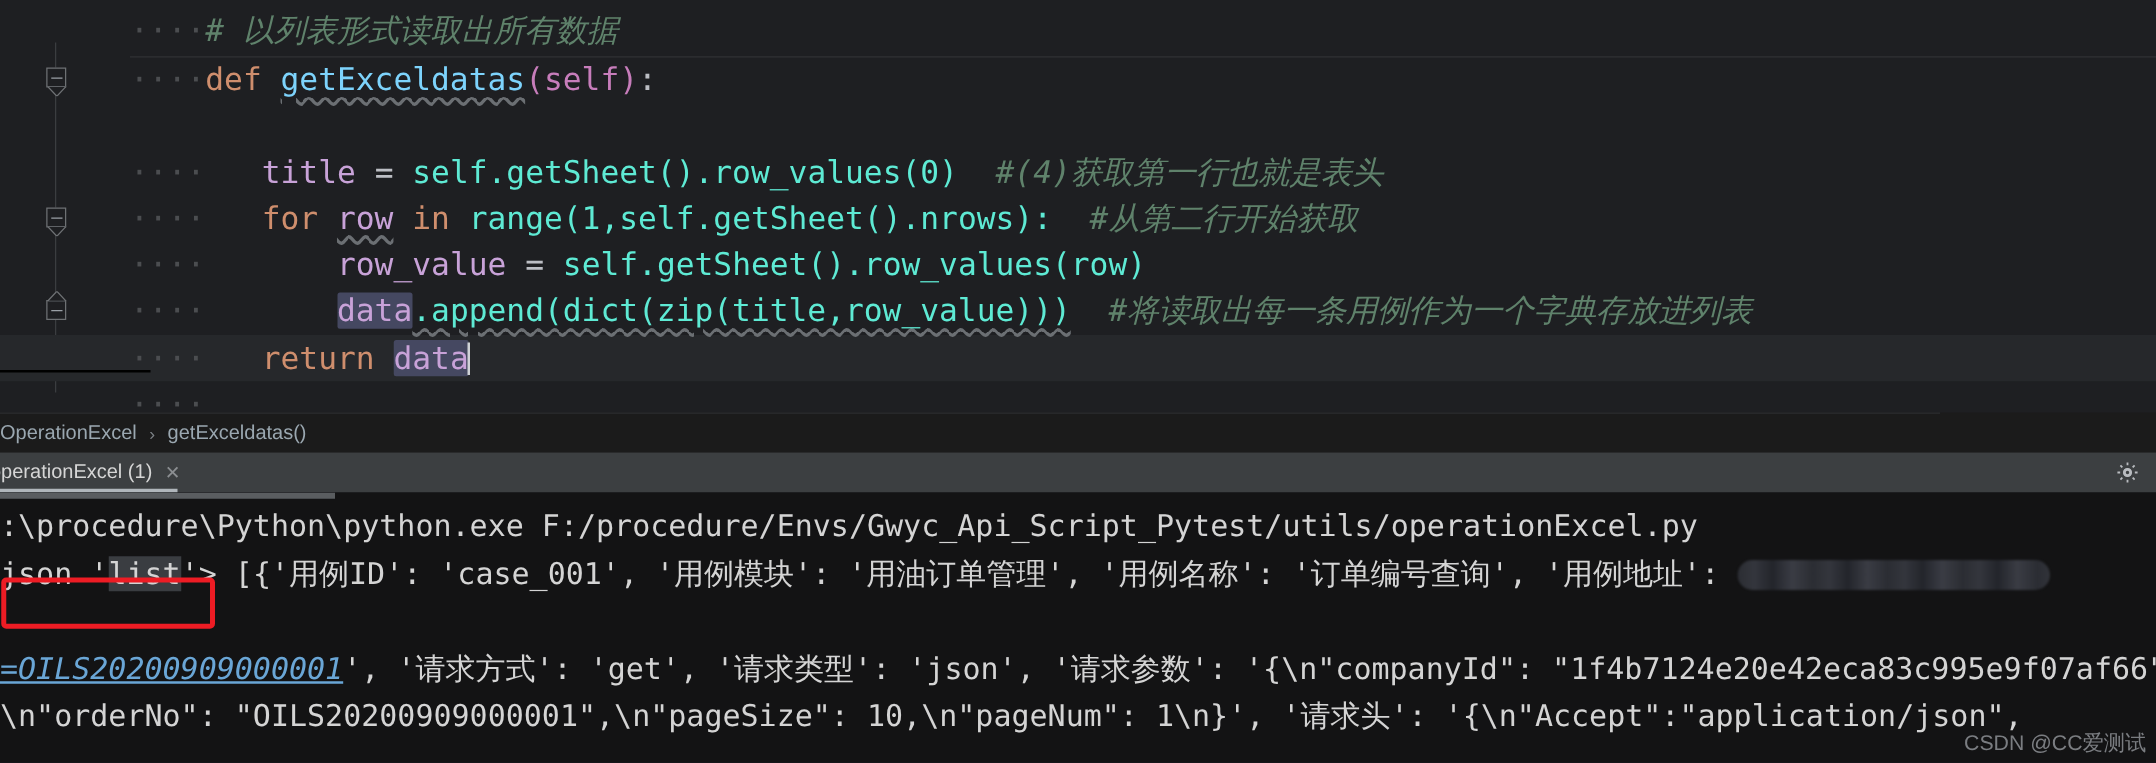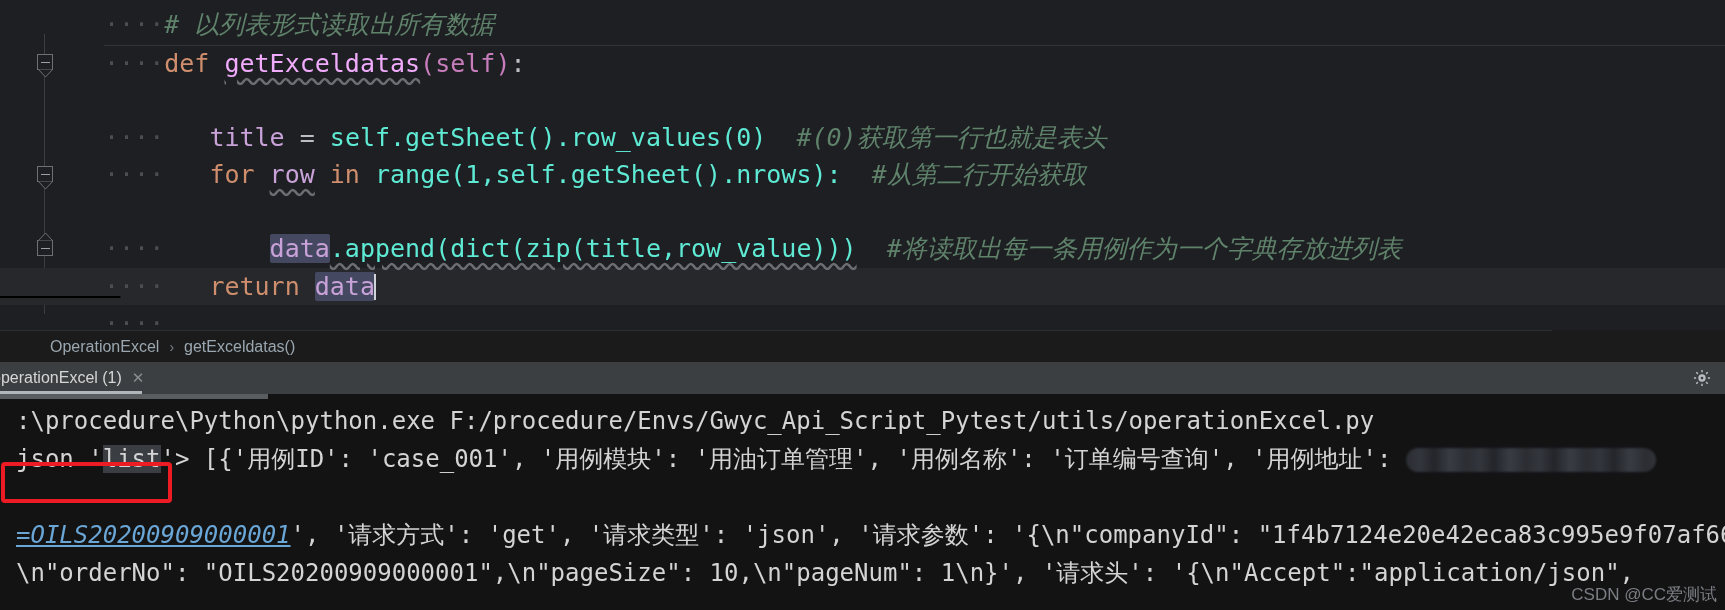--- a/index.html
+++ b/index.html
@@ -59,21 +59,21 @@
 
   .sep {
     position: absolute; left: 104px; width: 1621px; height: 1px; background: #303234;
   }
   .cur-line-bg {
     position: absolute; left: 0; width: 1725px; height: 37px; background: #26282b;
   }
 
   
   .kw      { color: #cf8e6d; }
-  .fn      { color: #f0abfc; }
+  .fn      { color: #7dd3fc; }
   .punc    { color: #bcbec4; }
   .paren   { color: #c77dbb; }
   .self    { color: #c77dbb; }
   .comment { color: #5f826b; font-style: italic; }
   .dots    { color: #4b4d50; }
   .meth    { color: #5eead4; }
   .var     { color: #c8a2d8; }
 
   .hl { background: #4a4163; border-radius: 2px; }
   .hl2 { background: #454861; border-radius: 2px; }
@@ -85,21 +85,21 @@
     text-decoration: underline wavy #6b6f73;
     text-underline-offset: 5px;
   }
 
   
   .breadcrumb {
     position: absolute; left: 0; top: 330px; width: 1552px; height: 32px;
     background: #1b1b1b;
     font-family: "Liberation Sans", sans-serif;
     font-size: 16px; color: #9aa7b0;
-    display: flex; align-items: center; padding-left: 50px;
+    display: flex; align-items: center; 
     border-top: 1px solid #2c2e30;
   }
   .breadcrumb .chev { margin: 0 10px; color: #7d8287; font-size: 14px; }
 
   
   .runwin {
     position: absolute; left: 0; top: 362px; width: 1725px; height: 248px;
     background: #131314;
   }
   .tabstrip {
@@ -121,21 +121,21 @@
     position: absolute; right: 12px; top: 5px; width: 22px; height: 22px;
   }
 
   .console {
     position: absolute; left: 0; top: 32px; width: 1725px; height: 216px;
     background: #131314; overflow: hidden;
     font-size: 24px; line-height: 38px; color: #d4d4d4;
     white-space: pre;
   }
   .cline { position: absolute; left: 0; width: 1725px; height: 38px; }
-  .cline .ctxt { position: absolute; left: 16px; top: 0; }
+  .cline .ctxt { position: absolute; left: 0; top: 0; }
 
   .redbox {
     position: absolute; left: 1px; top: 462px; width: 171px; height: 41px;
     border: 4px solid #ed1c24; border-radius: 4px; z-index: 40;
     pointer-events: none;
   }
   .selbg { background: #3a3d41; }
   .link {
     color: #6aa6d6; text-decoration: underline; font-style: italic;
   }
@@ -213,29 +213,32 @@
 
       
       <div class="line" style="top:45px;">
         <span class="txt"><span class="dots">····</span><span class="kw">def</span> <span class="fn squiggle">getExceldatas</span><span class="paren">(</span><span class="self">self</span><span class="paren">)</span><span class="punc">:</span></span>
       </div>
 
       
 
       
       <div class="line" style="top:119px;">
-        <span class="txt"><span class="dots">····</span><span class="dots">   </span><span class="var">title</span> <span class="punc">=</span> <span class="meth">self.getSheet().row_values(0)</span>  <span class="comment">#(0)获取第一行也就是表头</span></span>
+        <span class="txt"><span class="dots">····</span><span class="dots">   </span><span class="var">title</span> <span class="punc">=</span> <span class="meth">self.getSheet().row_values(0)</span>  <span class="comment">#(4)获取第一行也就是表头</span></span>
       </div>
 
       
       <div class="line" style="top:156px;">
         <span class="txt"><span class="dots">····</span><span class="dots">   </span><span class="kw">for</span> <span class="var squiggle">row</span> <span class="kw">in</span> <span class="meth">range(1,self.getSheet().nrows):</span>  <span class="comment">#从第二行开始获取</span></span>
       </div>
 
       
+      <div class="line" style="top:193px;">
+        <span class="txt"><span class="dots">····</span><span class="dots">   </span><span class="dots">    </span><span class="var">row_value</span> <span class="punc">=</span> <span class="meth">self.getSheet().row_values(row)</span></span>
+      </div>
 
       
       <div class="line" style="top:230px;text-decoration:underline;">
         <span class="txt"><span class="dots">····</span><span class="dots">   </span><span class="dots">    </span><span class="var hl2">data</span><span class="meth squiggle">.append(dict(zip(title,row_value)))</span>  <span class="comment">#将读取出每一条用例作为一个字典存放进列表</span></span>
       </div>
 
       
       <div class="line" style="top:268px;">
         <span class="txt"><span class="dots">····</span><span class="dots">   </span><span class="kw">return</span> <span class="var hl2">data</span><span class="caret"></span></span>
       </div>

